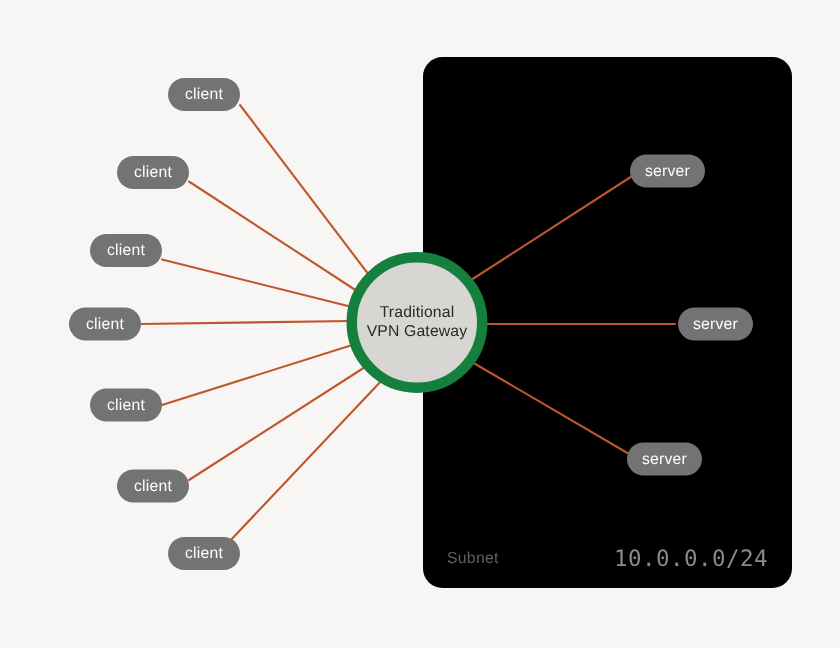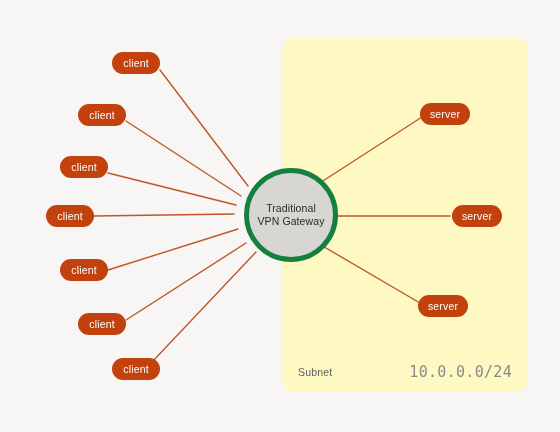--- a/index.html
+++ b/index.html
@@ -19,21 +19,21 @@
     height: 432px;
     background: #f7f6f4;
   }
   
   #subnet-panel {
     position: absolute;
     left: 282px;
     top: 38px;
     width: 246px;
     height: 354px;
-    background: #fef9c3;
+    background: #000000;
     border-radius: 13px;
     box-sizing: border-box;
     text-decoration: underline;
   }
   #subnet-footer {
     position: absolute;
     left: 0;
     right: 0;
     bottom: 12px;
     height: 16px;
@@ -59,47 +59,47 @@
     position: absolute;
     left: 0;
     top: 0;
     width: 560px;
     height: 432px;
     pointer-events: none;
   }
   
   #gateway {
     position: absolute;
-    left: 244px;
+    left: 231px;
     top: 168px;
     width: 94px;
     height: 94px;
     border-radius: 50%;
     background: #d8d6d3;
-    border: 5px solid #15803d;
+    border: 7px solid #15803d;
     box-sizing: border-box;
     display: flex;
     flex-direction: column;
     align-items: center;
     justify-content: center;
     text-align: center;
     line-height: 1.28;
   }
   #gateway-label {
     font-size: 10.5px;
     color: #2a2a2a;
     white-space: pre-line;
     letter-spacing: 0.1px;
   }
   
   .pill {
     position: absolute;
     height: 22px;
     border-radius: 11px;
-    background: #c2410c;
+    background: #737373;
     color: #fdfdfd;
     font-size: 10.5px;
     display: flex;
     align-items: center;
     justify-content: center;
     letter-spacing: 0.15px;
     box-sizing: border-box;
     padding: 8px 13px;
     white-space: nowrap;
   }

